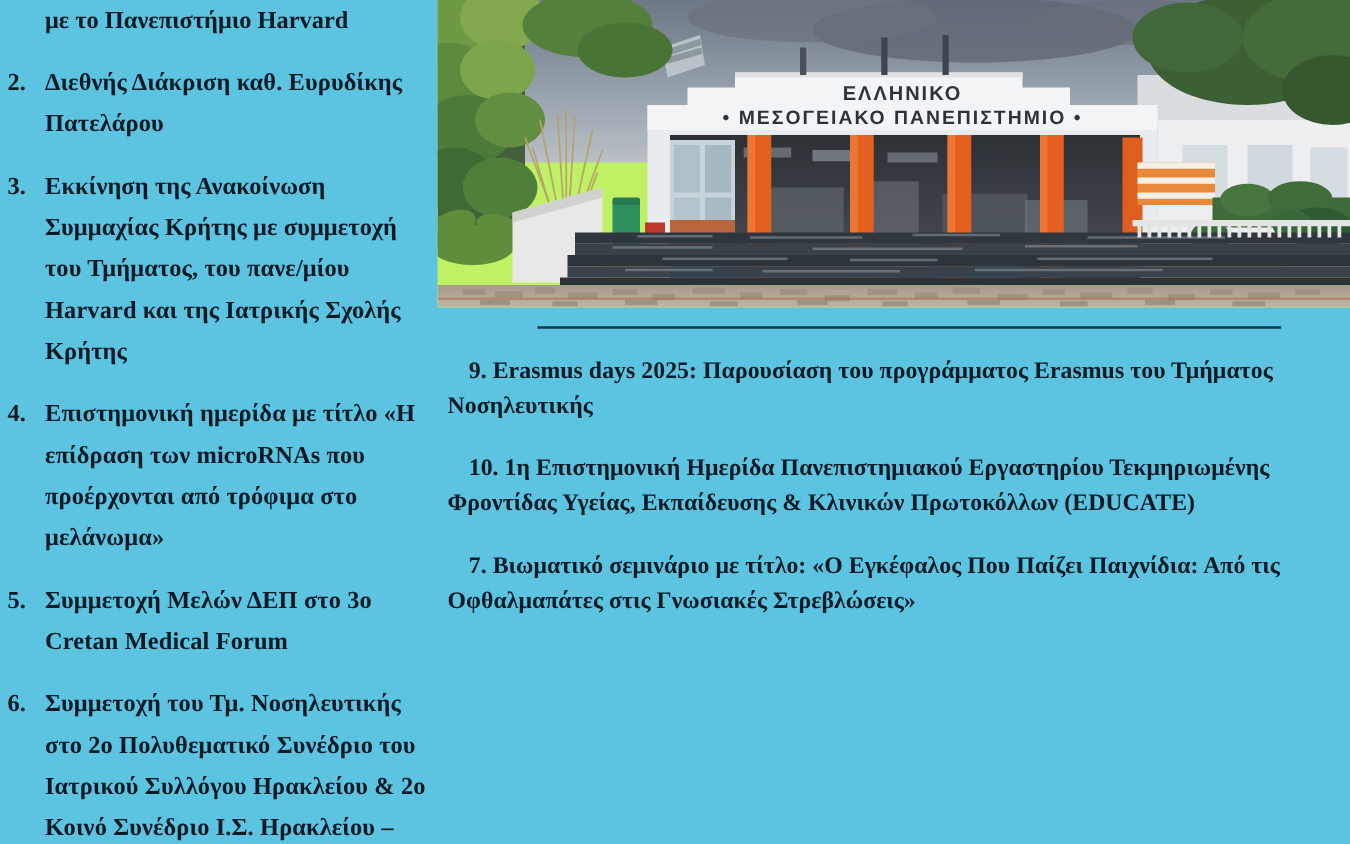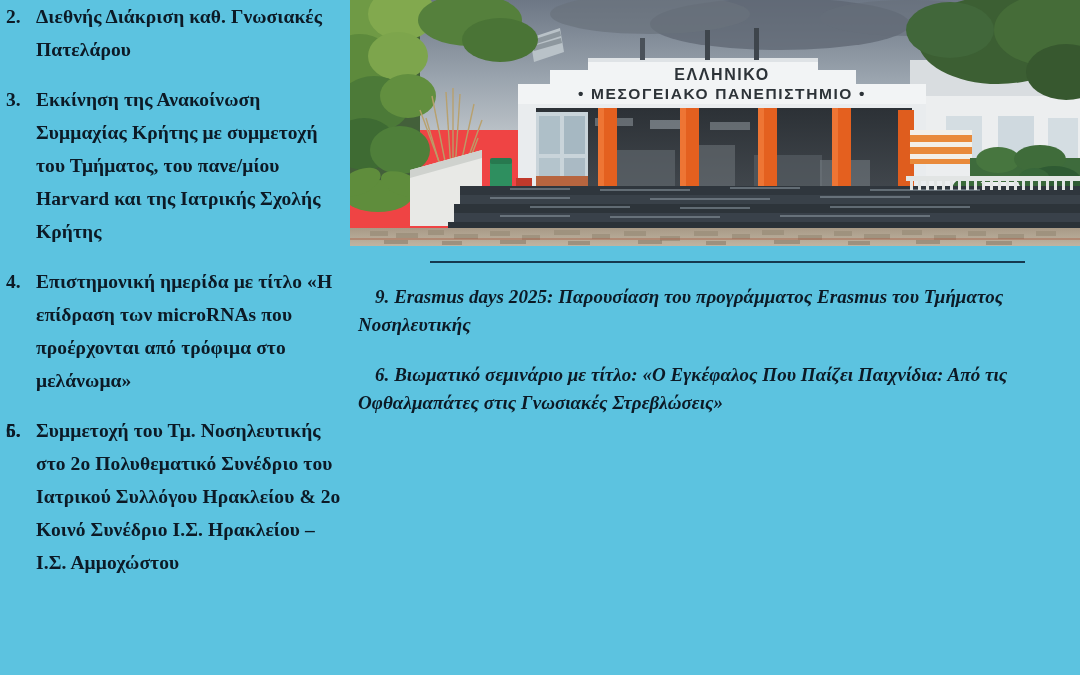--- a/index.html
+++ b/index.html
@@ -75,21 +75,21 @@
   }
 
   
   #photo {
     position: absolute;
     left: 0;
     top: 0;
     width: 730px;
     height: 246px;
     overflow: hidden;
-    background: #ef4444;
+    background: #bef264;
   }
   #photo svg {
     display: block;
     width: 730px;
     height: 246px;
   }
 
   
   #divider {
     position: absolute;
@@ -99,59 +99,60 @@
     height: 2px;
     background: #15394f;
   }
 
   
   #right-list {
     position: absolute;
     left: 0;
     top: 283px;
     width: 700px;
-    font-style: italic;
   }
   .right-item {
     color: #0c1a26;
     font-size: 19px;
     font-weight: bold;
     line-height: 28px;
     text-indent: 17px;
     margin: 0 0 22px 8px;
     letter-spacing: .05px;
   }
 
   
 </style>
 </head>
 <body>
 
 <div id="page">
 
   <div id="left-column">
 
+    <div id="left-continuation">με το Πανεπιστήμιο Harvard</div>
 
     <div class="left-item">
       <span class="num">2.</span>
-      <span class="body">Διεθνής Διάκριση καθ. Γνωσιακές Πατελάρου</span>
+      <span class="body">Διεθνής Διάκριση καθ. Ευρυδίκης Πατελάρου</span>
     </div>
 
     <div class="left-item">
       <span class="num">3.</span>
       <span class="body">Εκκίνηση της Ανακοίνωση Συμμαχίας Κρήτης με συμμετοχή του Τμήματος, του πανε/μίου Harvard και της Ιατρικής Σχολής Κρήτης</span>
     </div>
 
     <div class="left-item">
       <span class="num">4.</span>
       <span class="body">Επιστημονική ημερίδα με τίτλο «Η επίδραση των microRNAs που προέρχονται από τρόφιμα στο μελάνωμα»</span>
     </div>
 
     <div class="left-item">
       <span class="num">5.</span>
+      <span class="body">Συμμετοχή Μελών ΔΕΠ στο 3ο Cretan Medical Forum</span>
     </div>
 
     <div class="left-item">
       <span class="num">6.</span>
       <span class="body">Συμμετοχή του Τμ. Νοσηλευτικής στο 2ο Πολυθεματικό Συνέδριο του Ιατρικού Συλλόγου Ηρακλείου &amp; 2ο Κοινό Συνέδριο Ι.Σ. Ηρακλείου – Ι.Σ. Αμμοχώστου</span>
     </div>
 
   </div>
 
   <div id="right-column">
@@ -390,17 +391,18 @@
         </g>
 
         <rect x="0" y="238" width="730" height="2" fill="#a8614a" opacity="0.45"></rect>
       </svg>
     </div>
 
     <div id="divider"></div>
 
     <div id="right-list">
       <p class="right-item">9. Erasmus days 2025: Παρουσίαση του προγράμματος Erasmus του Τμήματος Νοσηλευτικής</p>
-      <p class="right-item">6. Βιωματικό σεμινάριο με τίτλο: «Ο Εγκέφαλος Που Παίζει Παιχνίδια: Από τις Οφθαλμαπάτες στις Γνωσιακές Στρεβλώσεις»</p>
+      <p class="right-item">10. 1η Επιστημονική Ημερίδα Πανεπιστημιακού Εργαστηρίου Τεκμηριωμένης Φροντίδας Υγείας, Εκπαίδευσης &amp; Κλινικών Πρωτοκόλλων (EDUCATE)</p>
+      <p class="right-item">7. Βιωματικό σεμινάριο με τίτλο: «Ο Εγκέφαλος Που Παίζει Παιχνίδια: Από τις Οφθαλμαπάτες στις Γνωσιακές Στρεβλώσεις»</p>
     </div>
 
   </div>
 </div>
 
 </body></html>

